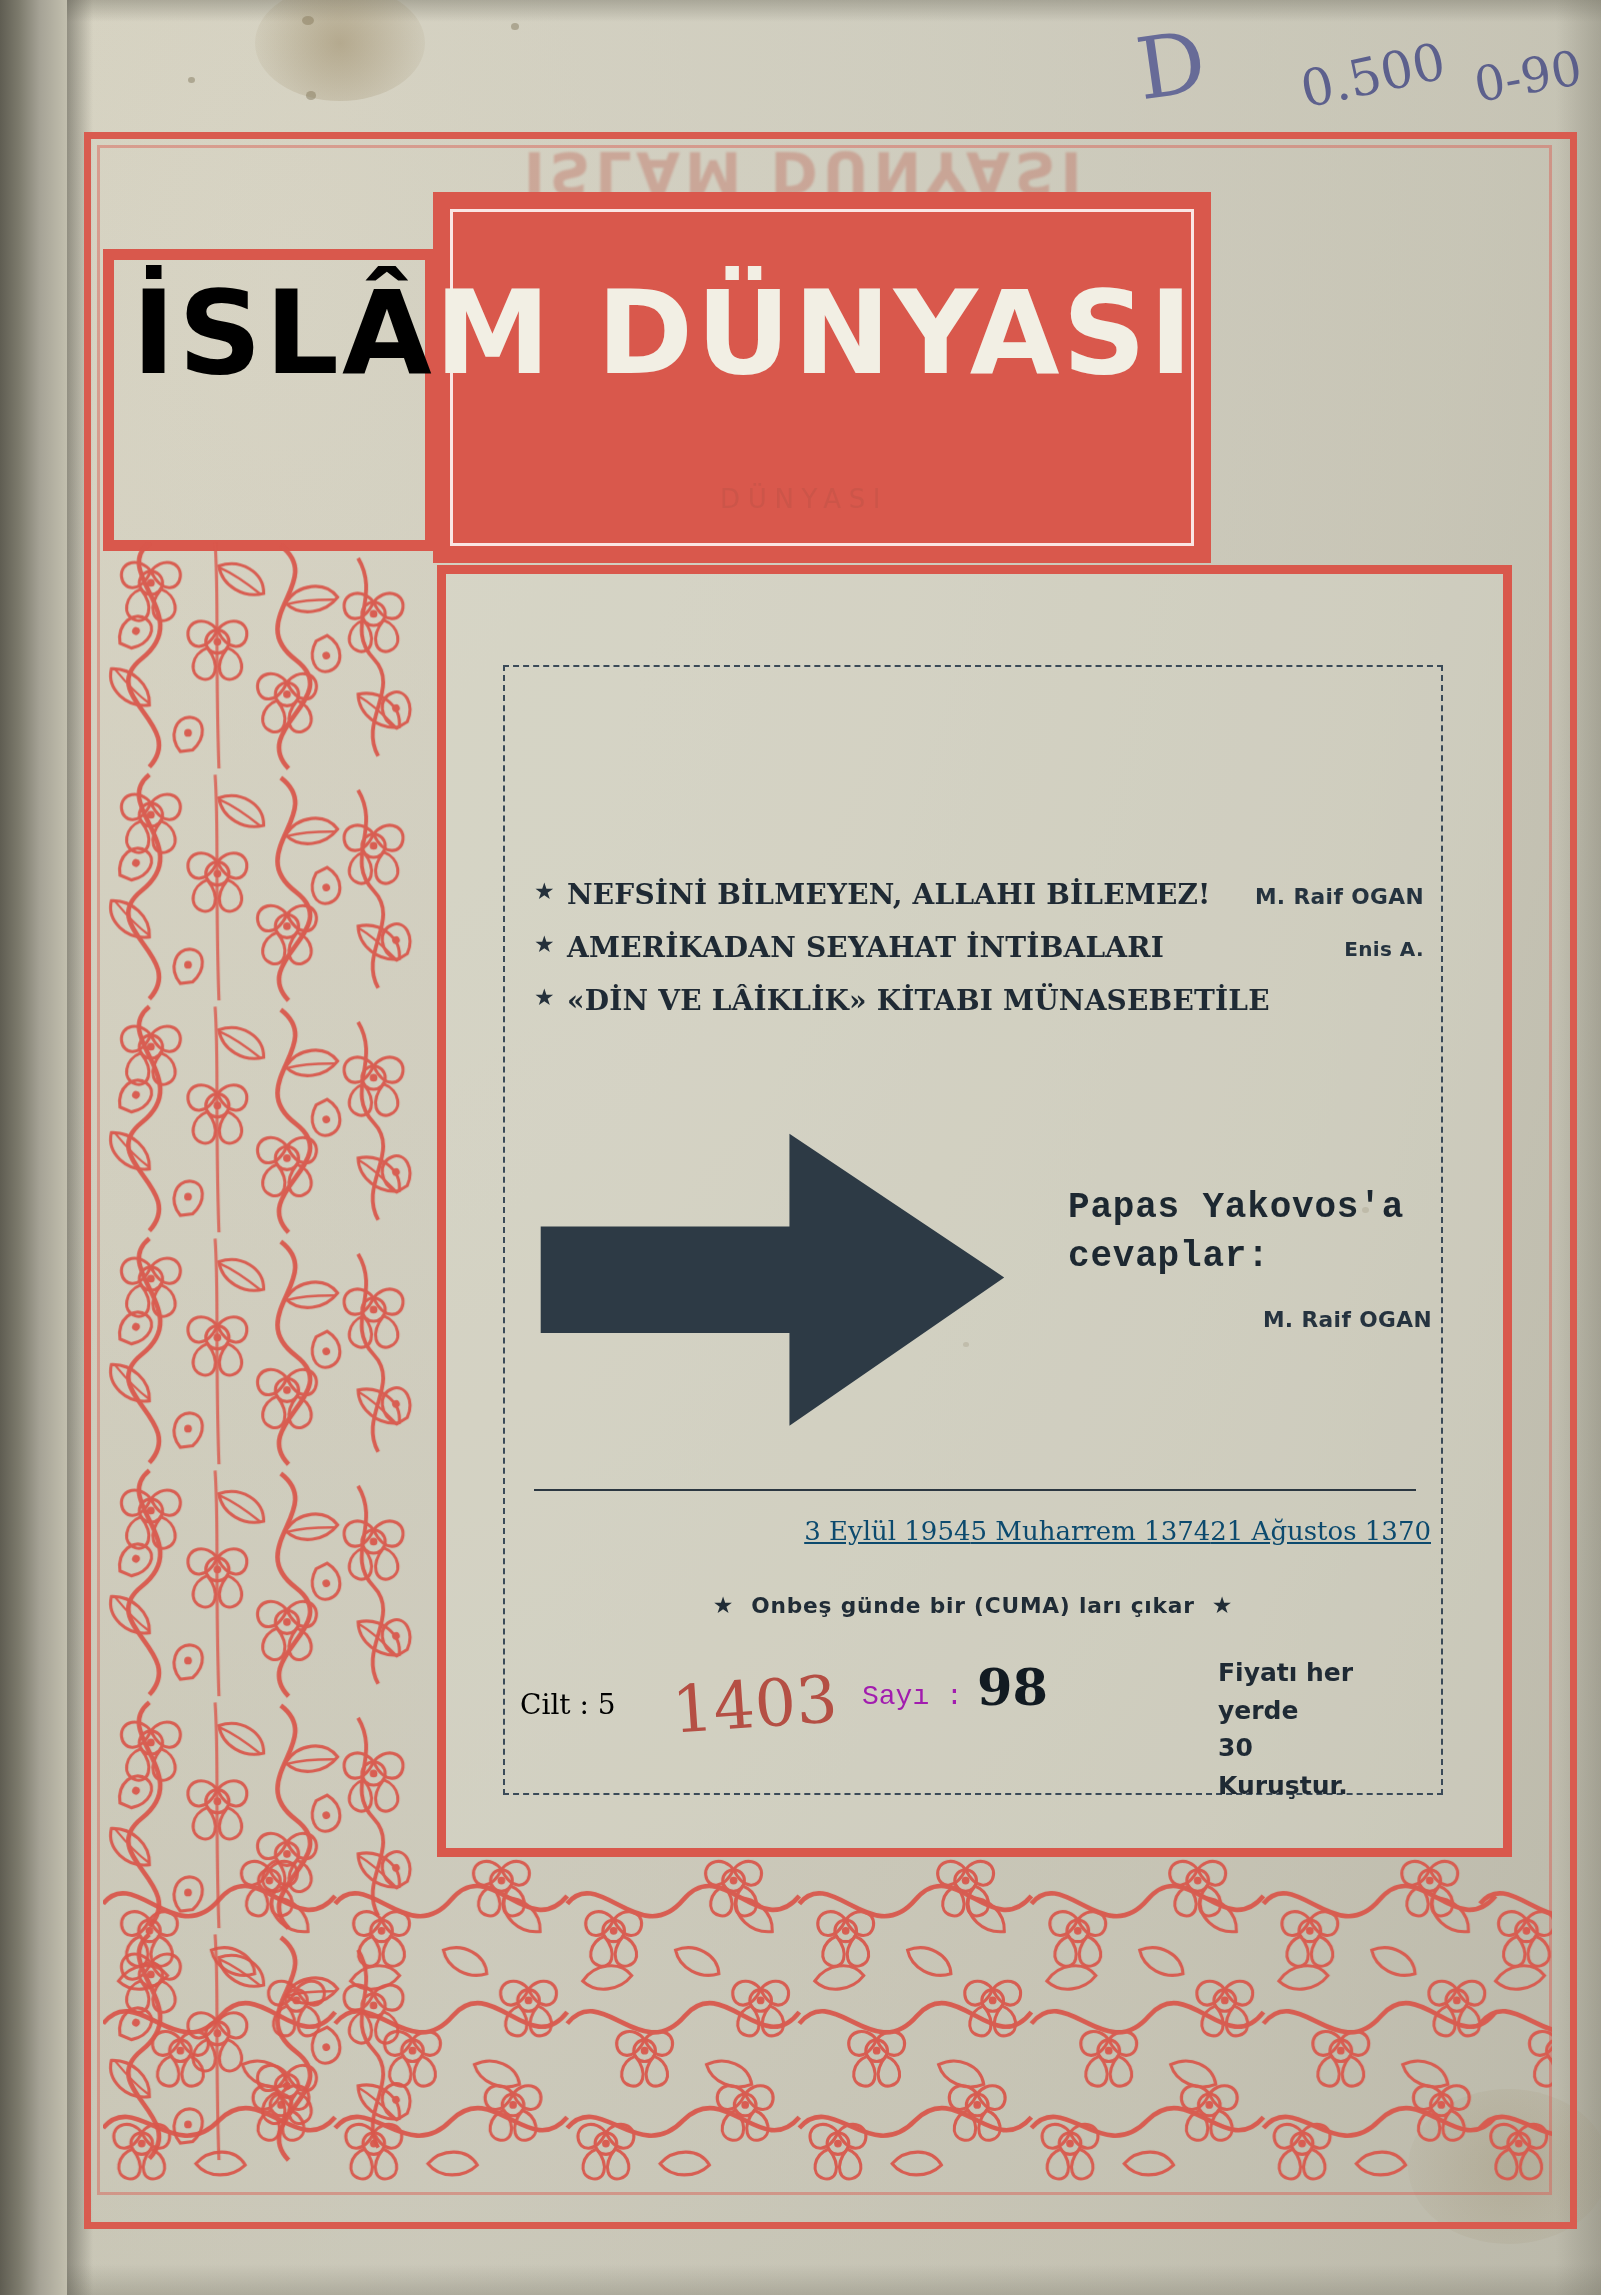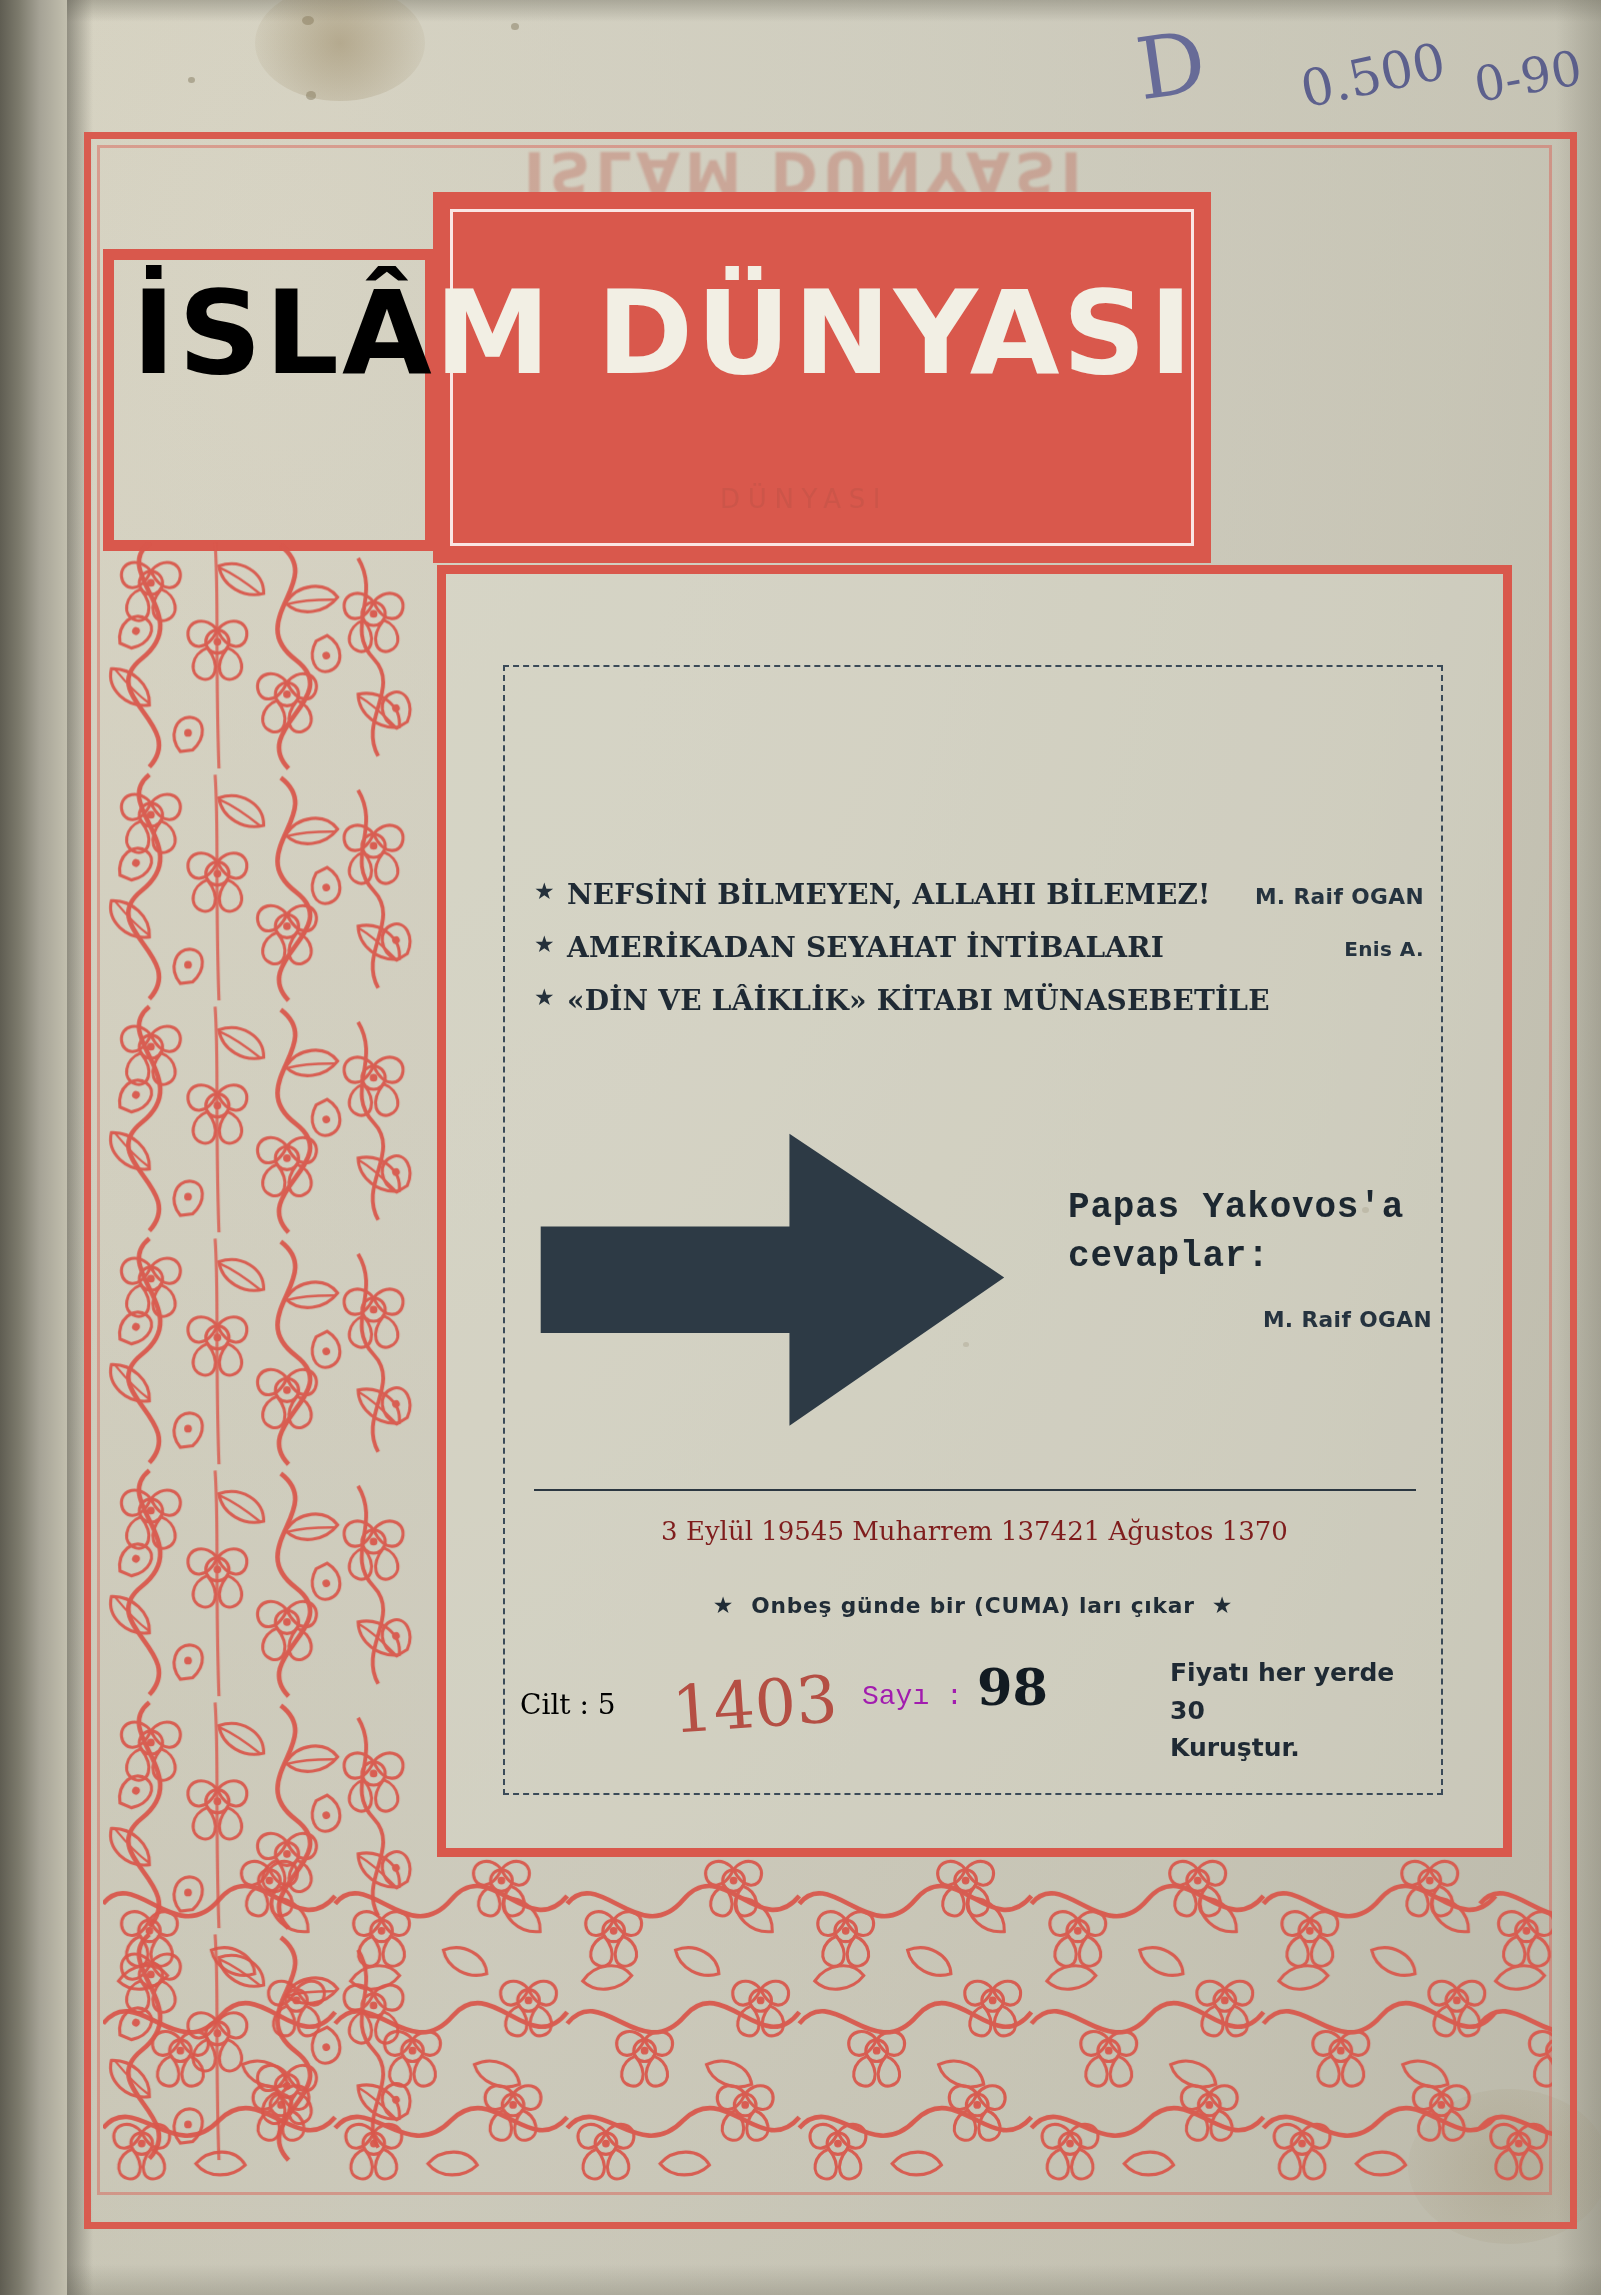--- a/index.html
+++ b/index.html
@@ -270,24 +270,25 @@
     width: 882px; height: 2.3px;
     background: #2b3views;
     background: #2b3741;
   }
 
   .dates {
     position: absolute;
     left: 518px; top: 1516px;
     width: 913px;
     display: flex;
-    justify-content: center;
+    justify-content: flex-end;
     font-family: "DejaVu Serif", serif;
     font-size: 26px;
-    color: #7f1d1d;
+    color: #0c4a6e;
+    text-decoration: underline;
   }
 
   .freq {
     position: absolute;
     left: 503px; top: 1592px;
     width: 940px;
     text-align: center;
     font-family: "DejaVu Sans", sans-serif;
     font-weight: 700;
     font-size: 21.7px;
@@ -330,21 +331,21 @@
     position: absolute;
     right: 0; top: 6.2px;
     width: 255px;
     text-align: left;
     font-family: "DejaVu Sans", sans-serif;
     font-weight: 700;
     font-size: 25px;
     line-height: 1.5;
     color: #1f2a34;
   }
-  .price .pl2 { display:block; }
+  .price .pl2 { display:block;margin-left:48px; }
 
   
   .hand {
     position: absolute;
     font-family: "DejaVu Serif", serif;
     color: #4a4f86;
     opacity: .85;
   }
   .hand-d {
     left: 1137px; top: 15.5px;

